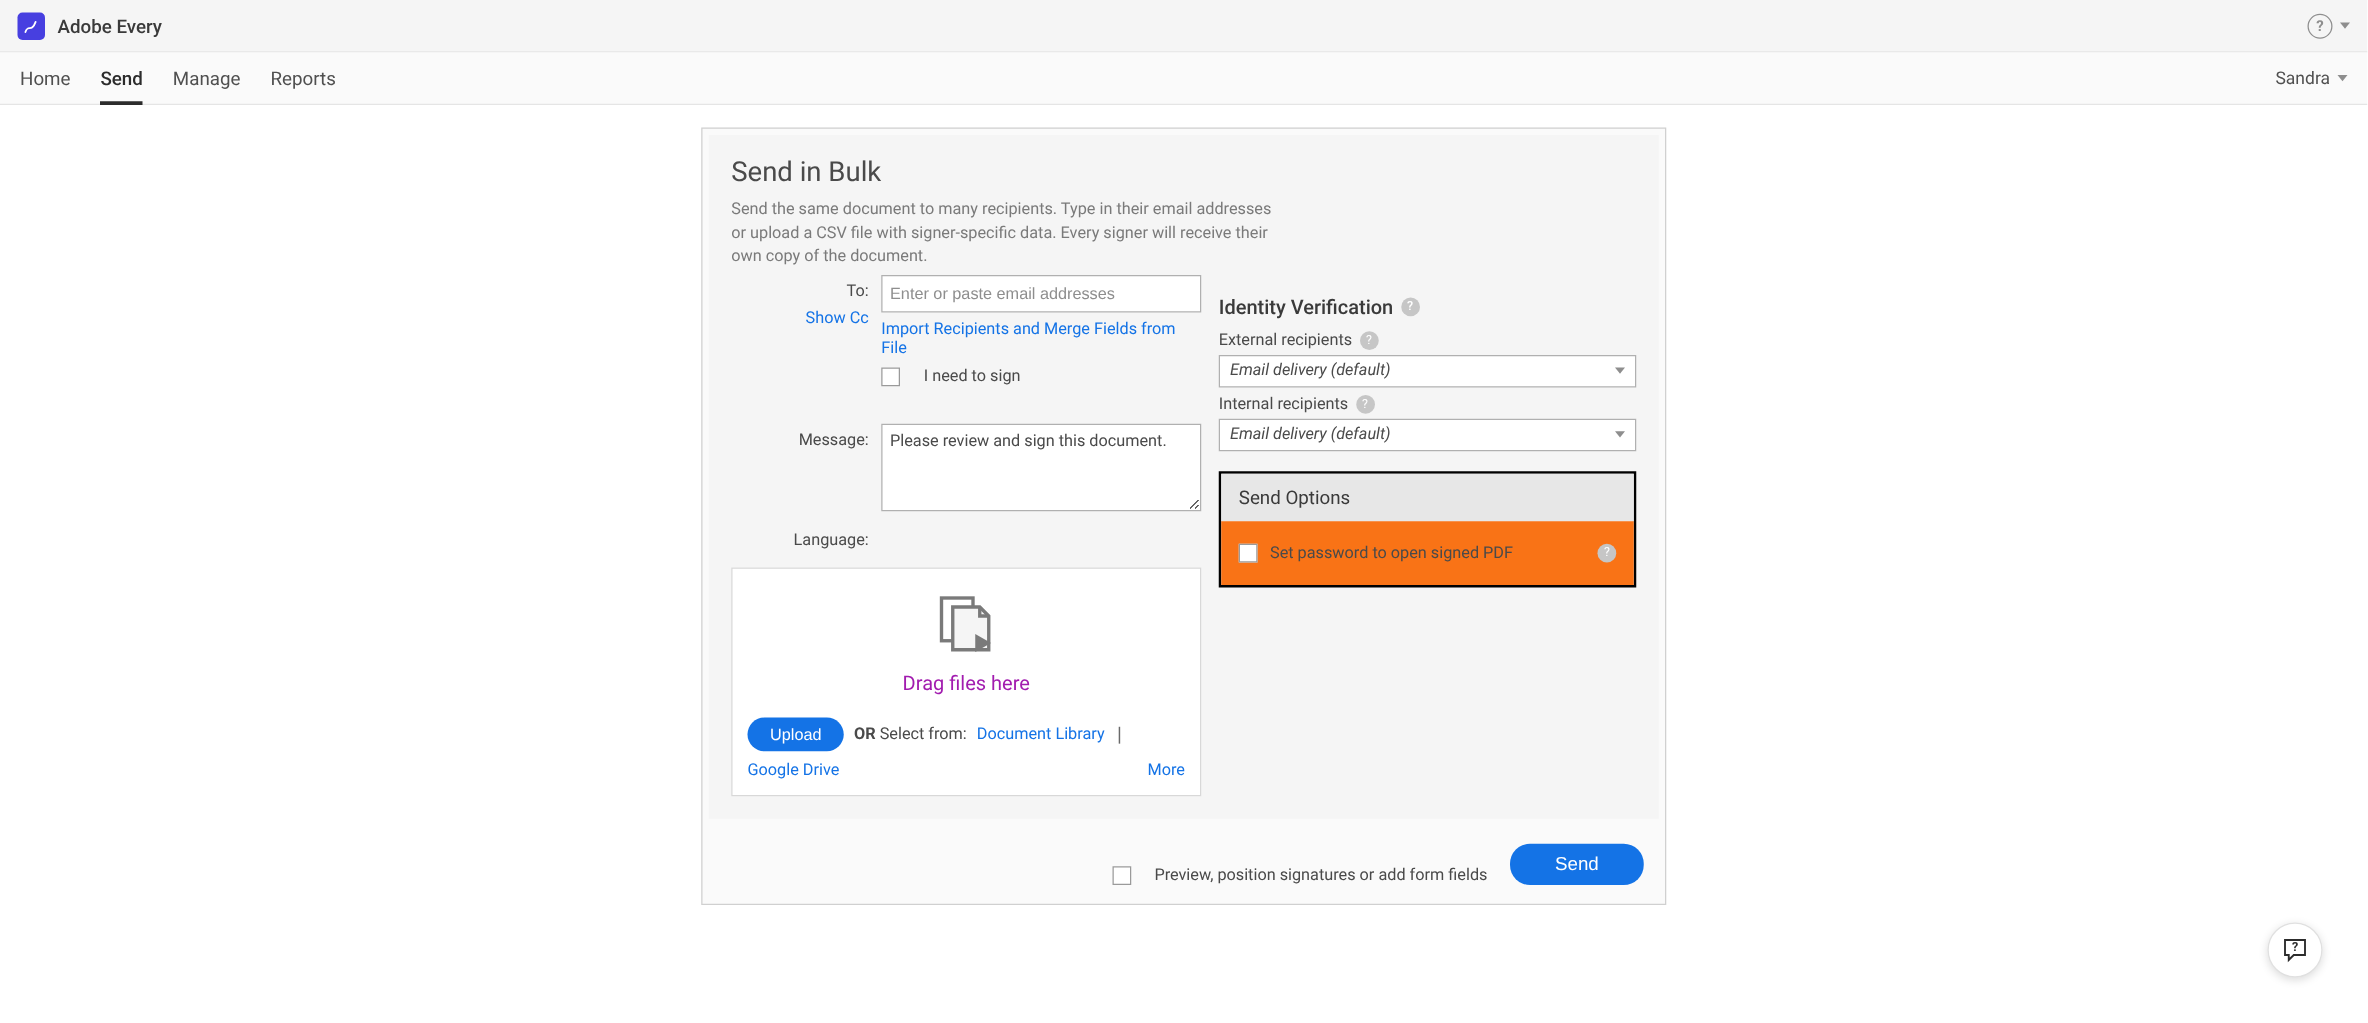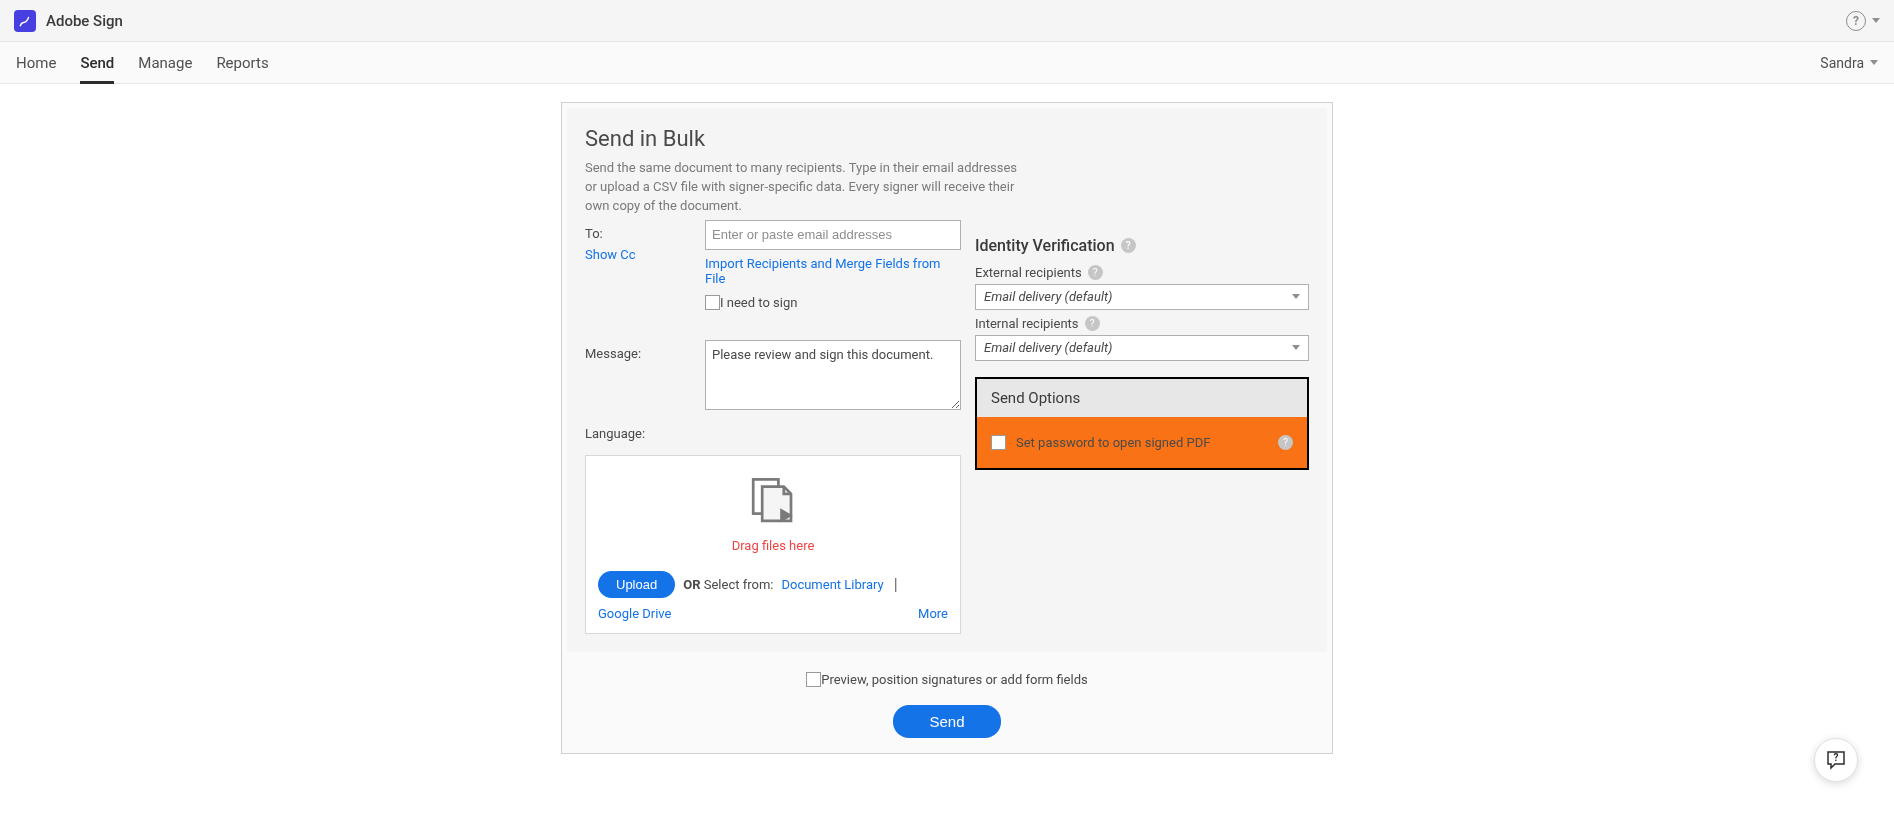--- a/index.html
+++ b/index.html
@@ -19,61 +19,61 @@
   .user-menu { display: flex; align-items: center; gap: 6px; font-size: 14px; color: #505050; cursor: pointer; }
   .page-wrap { display: flex; justify-content: center; padding-top: 18px; }
   .card { width: 772px; border: 1px solid #d0d0d0; background: #fafafa; padding: 5px; }
   .card-inner { background: #f5f5f5; padding: 18px 18px 18px 18px; border: 0; }
   .section-title { font-size: 22px; font-weight: 400; color: #4a4a4a; margin-bottom: 8px; }
   .section-desc { font-size: 13px; color: #7a7a7a; line-height: 1.45; max-width: 444px; }
   .two-col { display: flex; gap: 14px; margin-top: 4px; }
   .col-left { flex: 1; }
   .col-right { width: 334px; }
   .form-row { display: flex; align-items: flex-start; margin-bottom: 6px; }
-  .form-label-col { width: 120px; min-width: 120px; padding-right: 10px; padding-top: 6px; font-size: 13px; color: #4a4a4a; }
+  .form-label-col { width: 120px; min-width: 120px; text-align: right; padding-right: 10px; padding-top: 6px; font-size: 13px; color: #4a4a4a; }
   .form-input-col { flex: 1; }
   .text-input { width: 100%; height: 30px; border: 1px solid #b0b0b0; background: #fff; padding: 0 6px; font-size: 13px; color: #4a4a4a; }
   .text-input::placeholder { color: #8e8e8e; }
   textarea.text-input { height: 70px; padding: 6px; resize: both; font-family: inherit; }
   .link { color: #1473e6; font-size: 13px; cursor: pointer; }
   .small-link { color: #1473e6; font-size: 13px; cursor: pointer; display: inline-block; }
-  .checkbox-row { display: flex; align-items: center; gap: 0; margin-top: 8px; }
+  .checkbox-row { display: flex; align-items: center; gap: 19px; margin-top: 8px; }
   .chk { width: 15px; height: 15px; border: 1px solid #9a9a9a; background: #fff; cursor: pointer; }
   .select { width: 100%; height: 26px; border: 1px solid #b0b0b0; background: #fff; display: flex; align-items: center; justify-content: space-between; padding: 0 8px; font-size: 13px; color: #4a4a4a; cursor: pointer; font-style: italic; }
   .dropzone { background: #fff; border: 1px solid #d8d8d8; margin-top: 14px; padding: 18px 12px 12px 12px; }
   .dropzone-center { display: flex; flex-direction: column; align-items: center; gap: 10px; margin-bottom: 18px; }
-  .drop-text { font-size: 13px; color: #ef4444; }
+  .drop-text { font-size: 16px; color: #a21caf; }
   .dropzone-actions { display: flex; align-items: center; gap: 8px; flex-wrap: wrap; }
   .btn { border: none; border-radius: 14px; padding: 6px 18px; font-size: 13px; cursor: pointer; font-weight: 500; }
   .btn-primary { background: #1473e6; color: #fff; }
   .btn-primary.big { border-radius: 16px; padding: 8px 36px; font-size: 15px; }
   .or-text { font-size: 13px; color: #4a4a4a; }
   .spacer { flex: 1; }
   .iv-header { display: flex; align-items: center; gap: 6px; font-size: 16px; color: #3a3a3a; font-weight: 500; margin-bottom: 10px; }
   .help-dot { width: 15px; height: 15px; border-radius: 50%; background: #c6c6c6; color: #fff; font-size: 10px; display: inline-flex; align-items: center; justify-content: center; cursor: pointer; }
   .sub-label { font-size: 13px; color: #4a4a4a; display: flex; align-items: center; gap: 6px; margin-bottom: 4px; margin-top: 6px; }
   .send-options { border: 2px solid #000000; margin-top: 16px; }
   .send-options-header { background: #e7e7e7; padding: 10px 14px; font-size: 15px; color: #3a3a3a; }
   .send-options-body { background: #f97316; padding: 18px 14px; display: flex; align-items: center; gap: 10px; }
-  .footer-row { display: flex; align-items: center; justify-content: flex-end; gap: 18px; padding: 20px 12px 10px 12px; flex-direction: column; }
+  .footer-row { display: flex; align-items: flex-end; justify-content: flex-end; gap: 18px; padding: 20px 12px 10px 12px; }
   .float-help { position: fixed; right: 36px; bottom: 36px; width: 44px; height: 44px; border-radius: 50%; background: #fff; border: 1px solid #e0e0e0; box-shadow: 0 2px 8px rgba(0,0,0,0.15); display: flex; align-items: center; justify-content: center; cursor: pointer; }
   .import-link-row { margin-top: 6px; }
   .divider-pipe { color: #6a6a6a; margin: 0 2px; }
 </style>
 </head>
 <body>
 
 <div class="topbar">
   <div class="topbar-left">
     <div class="logo">
       <svg width="14" height="14" viewBox="0 0 24 24" fill="none">
           <path d="M4 20 C8 8, 12 22, 18 6" stroke="#fff" stroke-width="2.5" stroke-linecap="round" fill="none"></path>
         </svg>
     </div>
-    <div class="app-title">Adobe Sign</div>
+    <div class="app-title">Adobe Every</div>
   </div>
   <div class="topbar-right">
     <div class="help-icon-circle">?</div>
     <div class="caret-down"></div>
   </div>
 </div>
 
 <div class="navbar">
   <div class="nav-tabs">
     <div class="nav-tab">Home</div>

